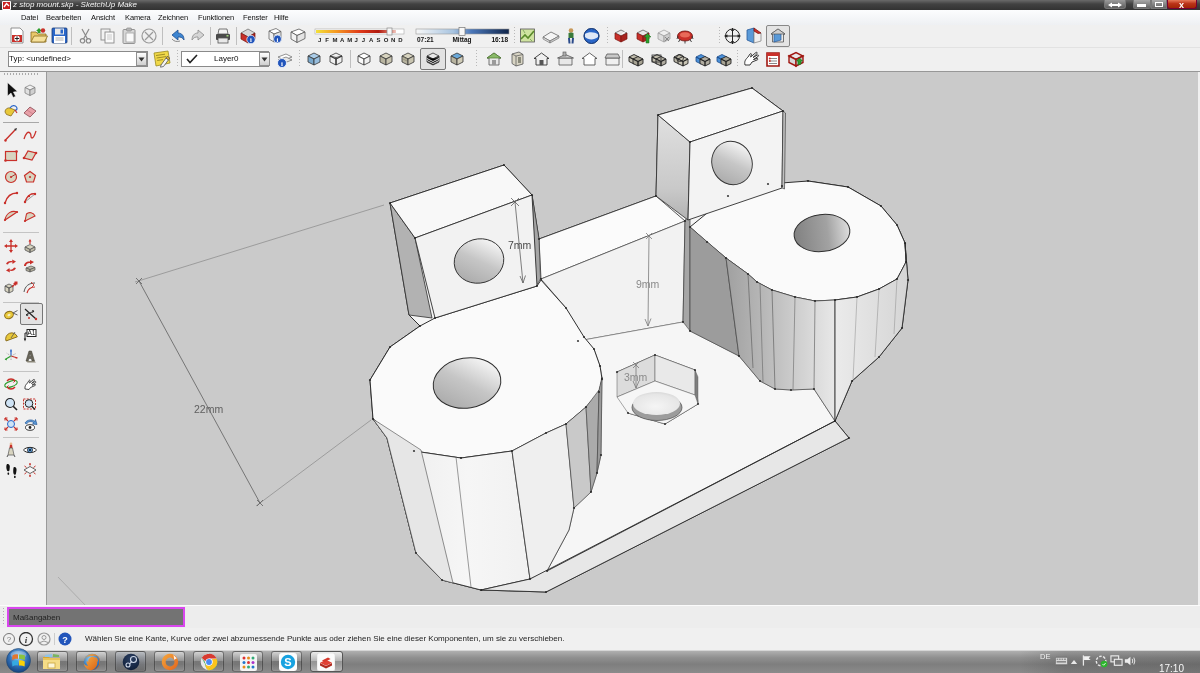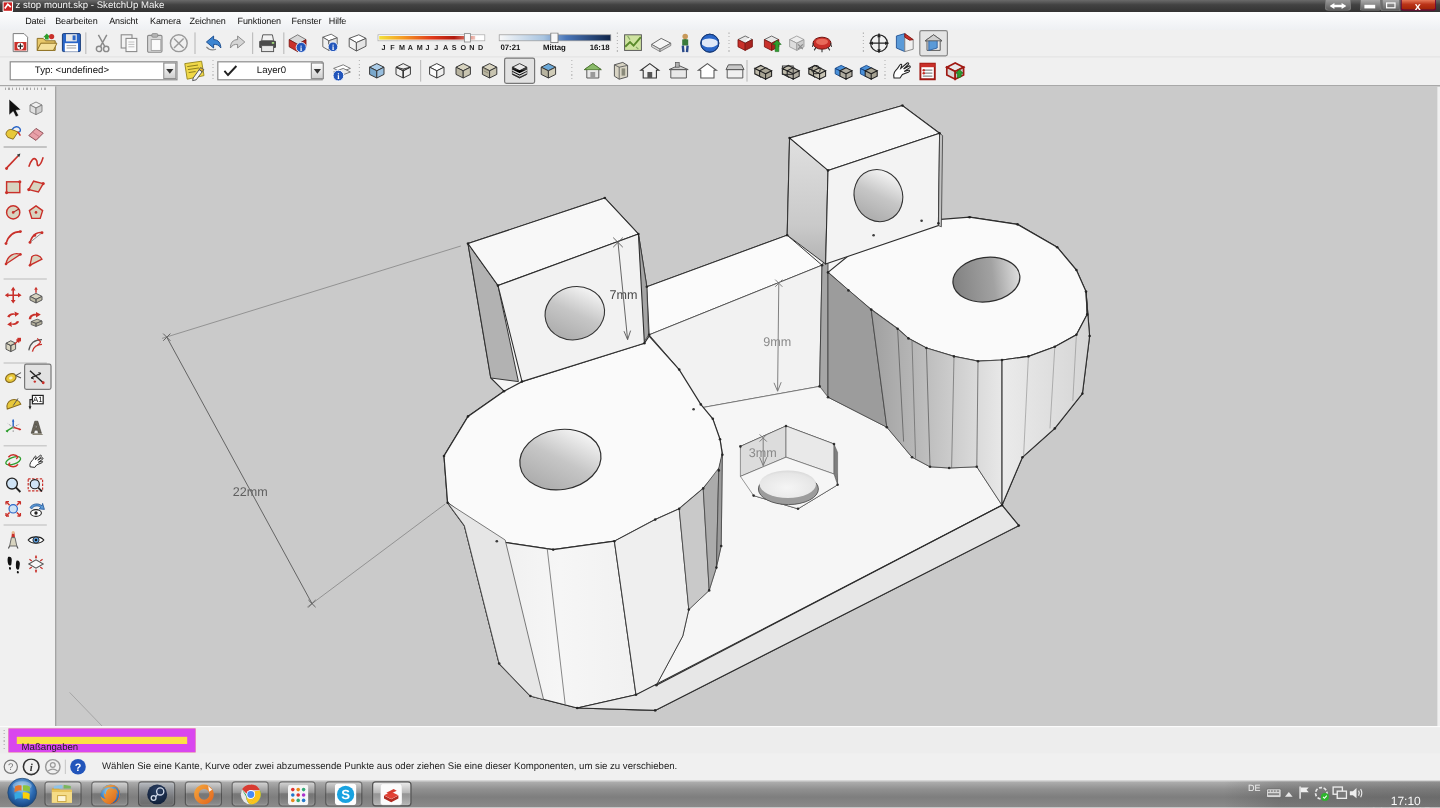--- a/index.html
+++ b/index.html
@@ -1,27 +1,27 @@
 <!DOCTYPE html>
 <html><head>
 <meta charset="utf-8">
 <style>
   html,body{margin:0;padding:0;}
   body{width:1200px;height:673px;overflow:hidden;font-family:"Liberation Sans",sans-serif;position:relative;background:#f0f0f0;}
   .abs{position:absolute;}
   #titlebar{left:0;top:0;width:1200px;height:10px;background:linear-gradient(#6a6a6a,#424242 40%,#333333);}
-  #titletext{left:13px;top:0px;color:#f5f5f5;font-size:8px;line-height:10px;white-space:nowrap;}
+  #titletext{left:13px;top:0px;color:#f5f5f5;font-size:8px;line-height:10px;white-space:nowrap;font-style:italic;}
   #menubar{left:0;top:10px;width:1200px;height:15px;background:linear-gradient(#fcfdfe,#eef0f3);}
   .menu{position:absolute;top:2px;font-size:7.5px;color:#111;line-height:12px;letter-spacing:-0.1px;padding-left:15px;}
   #tb1{left:0;top:25px;width:1200px;height:23px;background:#f0f0f0;border-bottom:1px solid #e2e2e2;box-sizing:border-box;}
   #tb2{left:0;top:48px;width:1200px;height:24px;background:#f0f0f0;border-bottom:1px solid #979797;box-sizing:border-box;}
   #lefttb{left:0;top:72px;width:46px;height:533px;background:#f0f0f0;}
   #vpwrap{left:46px;top:72px;width:1151px;height:533px;background:#cacaca;border-left:1px solid #9a9a9a;box-sizing:border-box;}
   #statusA{left:0;top:605px;width:1200px;height:23px;background:#ededed;border-top:1px solid #fbfbfb;box-sizing:border-box;}
-  #massbox{left:7px;top:607px;width:156px;height:20px;background:#fde047;border:7px solid #d946ef;box-sizing:border-box;font-size:8px;color:#222;line-height:18px;padding-left:4px;}
+  #massbox{left:7px;top:607px;width:178px;height:20px;background:#737373;border:2px solid #d946ef;box-sizing:border-box;font-size:8px;color:#222;line-height:18px;padding-left:4px;}
   #statusB{left:0;top:628px;width:1200px;height:22px;background:#f0f0f0;}
   #statustext{left:85px;top:634px;font-size:8px;color:#222;}
   #taskbar{left:0;top:650px;width:1200px;height:23px;background:linear-gradient(#b0b0b0,#909090 30%,#7e7e7e 60%,#8b8b8b);border-top:1px solid #d6d6d6;box-sizing:border-box;}
   .tbtn{position:absolute;top:651px;width:31px;height:21px;border-radius:3px;background:linear-gradient(rgba(255,255,255,.45),rgba(255,255,255,.12) 45%,rgba(0,0,0,.10) 50%,rgba(255,255,255,.06));border:1px solid rgba(55,55,55,.6);box-sizing:border-box;box-shadow:inset 0 0 1px rgba(255,255,255,.5);}
   .sepl{position:absolute;width:1px;background:#bfbfbf;}
   .dsep{position:absolute;width:1px;background-image:repeating-linear-gradient(#b9b9b9 0 1px,#f0f0f0 1px 3px);}
   .ddrop{position:absolute;background:#fff;border:1px solid #8a8a8a;box-sizing:border-box;font-size:8px;color:#111;}
   .darr{position:absolute;background:linear-gradient(#fefefe,#cfcfcf);border:1px solid #8f8f8f;box-sizing:border-box;}
   svg{display:block;}
   #traytxt{font-size:7px;color:#f5f5f5;line-height:8px;}
@@ -232,21 +232,21 @@
     <path d="M9 4 L16 6 L16 14 L9 16 Z" fill="#f0f0f0" stroke="#888" stroke-width="0.8"></path>
     <path d="M9 1 L16 6 L13 6.5 L9 4 Z" fill="#c9302a" stroke="#7a1410" stroke-width="0.7"></path>
   </svg>
 <div class="abs" style="left:766px;top:25px;width:24px;height:22px;background:#e4e4e4;border:1px solid #888;border-radius:2px;box-sizing:border-box"></div>
 <svg class="abs" style="left:769px;top:27px" width="19" height="18" viewBox="0 0 19 18">
     <path d="M9 2 L16 7 L14.5 7 L14.5 15 L3.5 15 L3.5 7 L2 7 Z" fill="#e8e8e8" stroke="#555" stroke-width="0.8"></path>
     <path d="M5 7 L12 4.5 L12 13 L5 15 Z" fill="#5a9ad8" stroke="#2a5a9a" stroke-width="0.7"></path>
     <path d="M9 2 L16 7 L2 7 Z" fill="#d0d0d0" stroke="#555" stroke-width="0.7"></path>
   </svg>
 <div id="tb2" class="abs"></div>
-<div class="ddrop" style="left:8px;top:51px;width:140px;height:16px;line-height:14px;padding-left:20px">Typ: &lt;undefined&gt;</div>
+<div class="ddrop" style="left:8px;top:51px;width:140px;height:16px;line-height:14px;padding-left:0">Typ: &lt;undefined&gt;</div>
 <div class="darr" style="left:136px;top:52px;width:11px;height:14px"></div>
 <svg class="abs" style="left:138px;top:57px" width="7" height="5" viewBox="0 0 7 5">
     <path d="M0.5 0.5 L6.5 0.5 L3.5 4.5 Z" fill="#333"></path>
   </svg>
 <svg class="abs" style="left:151px;top:49px" width="22" height="21" viewBox="0 0 22 21">
     <path d="M3 4 L17 2 L19 14 L5 17 Z" fill="#f0d848" stroke="#9a8a20" stroke-width="0.8"></path>
     <path d="M5 6.5 L14 5.2 M5.6 9 L15 7.6 M6.2 11.5 L12 10.6" stroke="#8a7a1a" stroke-width="0.8"></path>
     <path d="M10 16 L15 9 L17.5 10.8 L12.5 17.5 L9.5 18.2 Z" fill="#f5f5f5" stroke="#555" stroke-width="0.8"></path>
     <path d="M15 9 L17.5 10.8 L18.8 9 L16.2 7.3 Z" fill="#e8b82a" stroke="#555" stroke-width="0.8"></path>
   </svg>

